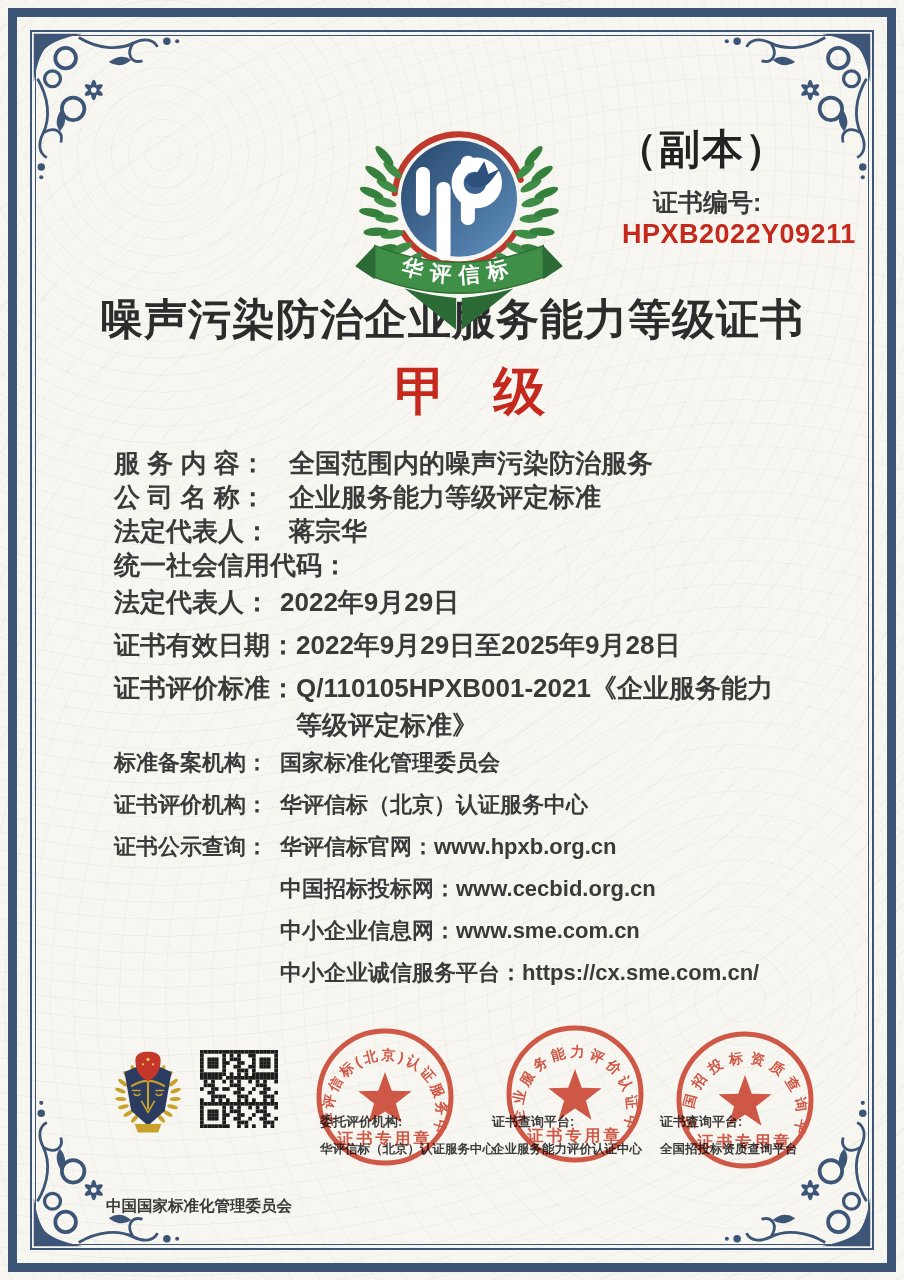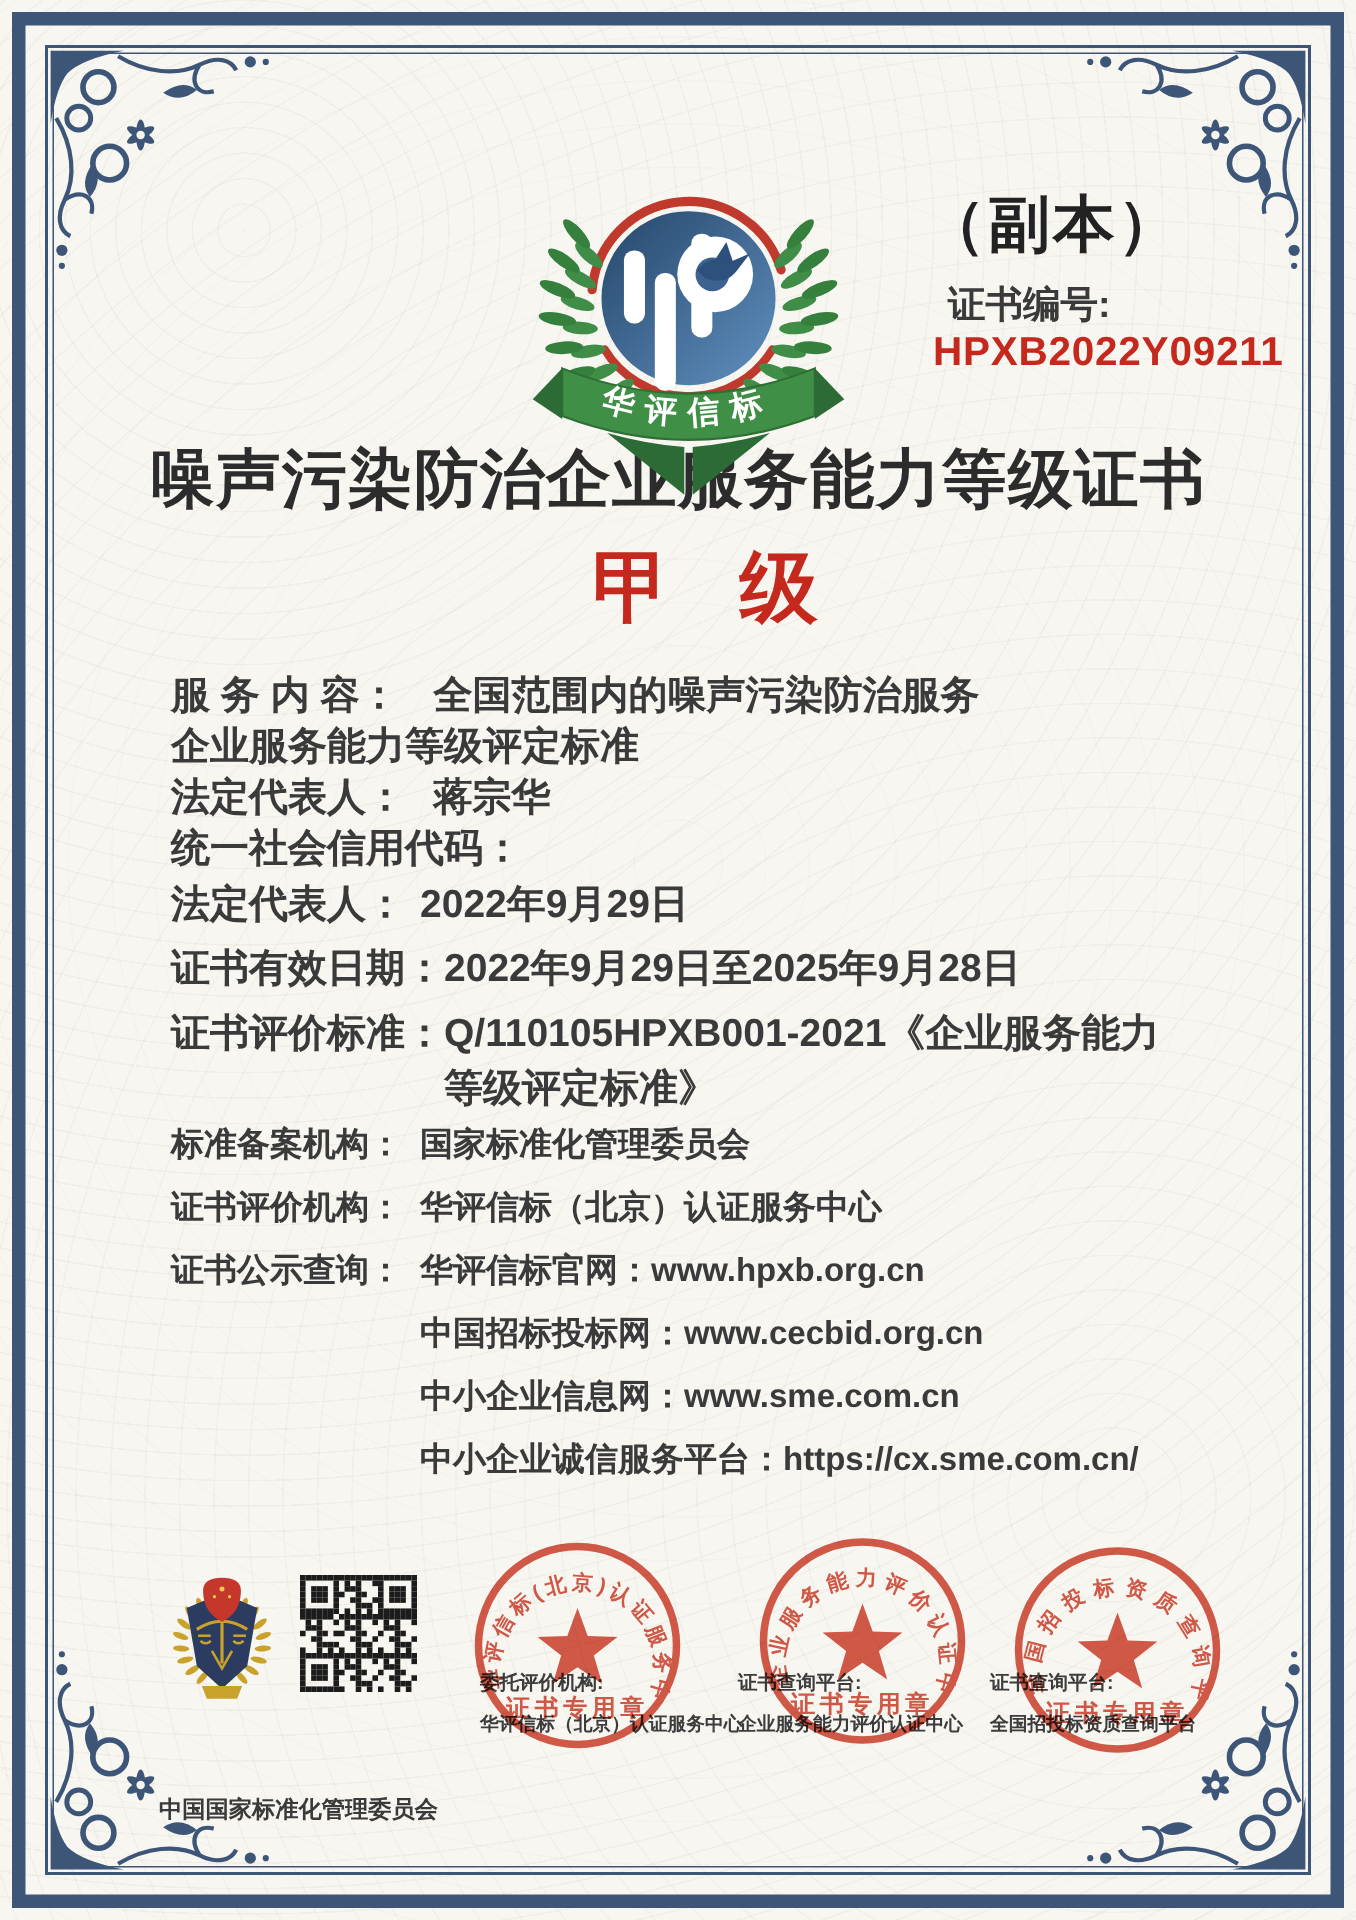--- a/index.html
+++ b/index.html
@@ -20,21 +20,21 @@
   .frame-inner{position:absolute; inset:30px; border:2px solid var(--navy); pointer-events:none; z-index:5;}
   .frame-inner::after{content:""; position:absolute; inset:3px; border:1px solid var(--navy);}
   .corner{position:absolute; width:150px; height:150px; z-index:6; pointer-events:none;}
   .corner.tl{left:30px; top:30px;}
   .corner.tr{right:30px; top:30px; transform:scaleX(-1);}
   .corner.bl{left:30px; bottom:30px; transform:scaleY(-1);}
   .corner.br{right:30px; bottom:30px; transform:scale(-1,-1);}
 
   .logo{position:absolute; left:354px; top:94px; width:210px; height:247px; z-index:2;}
   .copy-label{position:absolute; left:616px; top:122px; font-size:41px; font-weight:700; color:#222; letter-spacing:2px;}
-  .certno-label{position:absolute; left:632px; top:186px; font-size:25px; font-weight:800; color:var(--ink);}
+  .certno-label{position:absolute; left:653px; top:186px; font-size:25px; font-weight:800; color:var(--ink);}
   .certno-value{position:absolute; left:622px; top:219px; font-size:27px; font-weight:800; color:var(--red); letter-spacing:0.5px;}
 
   .cert-title{position:absolute; left:0; top:291px; width:100%; text-align:center;
     font-size:43px; font-weight:800; color:#2c2c2c; letter-spacing:1px;}
   .cert-grade{position:absolute; left:0; top:357px; width:100%; text-align:center;
     font-size:52px; font-weight:800; color:var(--red); letter-spacing:16px; text-indent:16px;margin-left:18px;}
 
   .block{position:absolute; left:114px; color:var(--ink); font-weight:700; z-index:2;}
   .row{display:flex; align-items:flex-start;}
   .lbl{white-space:nowrap; flex:0 0 auto;}
@@ -235,20 +235,21 @@
 
   <div class="cert-title">噪声污染防治企业服务能力等级证书</div>
   <div class="cert-grade">甲 级</div>
 
   <div class="block block-info">
     <div class="row">
         <span class="lbl">服 务 内 容：</span>
         <span class="val">全国范围内的噪声污染防治服务</span>
       </div>
     <div class="row">
+        <span class="lbl">公 司 名 称：</span>
         <span class="val">企业服务能力等级评定标准</span>
       </div>
     <div class="row">
         <span class="lbl">法定代表人：</span>
         <span class="val">蒋宗华</span>
       </div>
     <div class="row">
         <span class="lbl">统一社会信用代码：</span>
       </div>
   </div>

